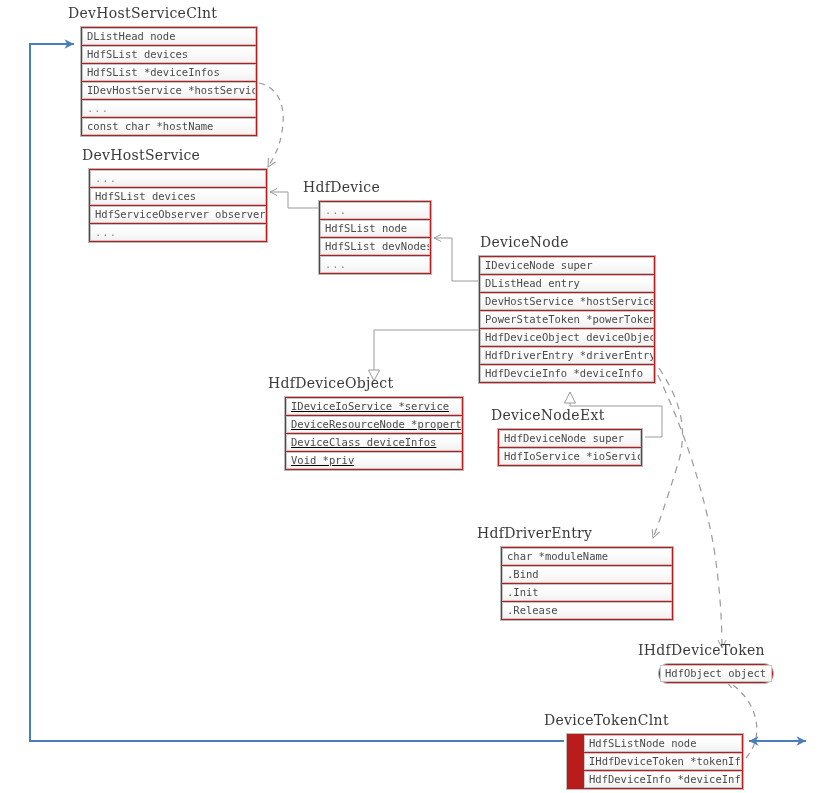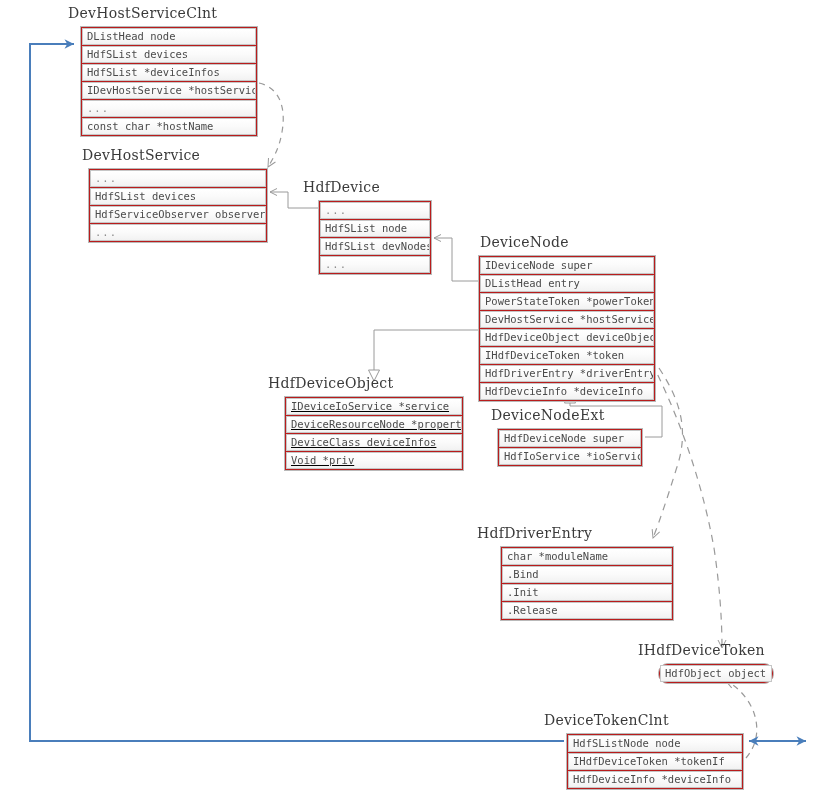--- a/index.html
+++ b/index.html
@@ -133,24 +133,23 @@
       <div class="uml-row">HdfSList devNodes</div>
       <div class="uml-row ellipsis">...</div>
     </div>
   </div>
 
   <div class="uml-class">
     <div class="uml-title" style="left:480px; top:234px;">DeviceNode</div>
     <div class="uml-box" style="left:478px; top:255px; width:178px;">
       <div class="uml-row">IDeviceNode super</div>
       <div class="uml-row">DListHead entry</div>
+      <div class="uml-row">DevHostService *hostService</div>
       <div class="uml-row">PowerStateToken *powerToken</div>
-      <div class="uml-row">DevHostService *hostService</div>
       <div class="uml-row">HdfDeviceObject deviceObject</div>
-      <div class="uml-row">IHdfDeviceToken *token</div>
       <div class="uml-row">HdfDriverEntry *driverEntry</div>
       <div class="uml-row">HdfDevcieInfo *deviceInfo</div>
     </div>
   </div>
 
   <div class="uml-class">
     <div class="uml-title" style="left:268px; top:375px;">HdfDeviceObject</div>
     <div class="uml-box" style="left:284px; top:396px; width:180px;text-decoration:underline;">
       <div class="uml-row">IDeviceIoService *service</div>
       <div class="uml-row">DeviceResourceNode *property</div>
@@ -179,20 +178,20 @@
 
   <div class="uml-class">
     <div class="uml-title" style="left:638px; top:642px;">IHdfDeviceToken</div>
     <div class="uml-box" style="left:658px; top:663px; width:116px;border-radius:10px;">
       <div class="uml-row">HdfObject object</div>
     </div>
   </div>
 
   <div class="uml-class">
     <div class="uml-title" style="left:544px; top:712px;">DeviceTokenClnt</div>
-    <div class="uml-box" style="left:566px; top:733px; width:178px;">
+    <div class="uml-box" style="left:566px; top:733px; width:178px;padding-left:16px;">
       <div class="uml-row">HdfSListNode node</div>
       <div class="uml-row">IHdfDeviceToken *tokenIf</div>
       <div class="uml-row">HdfDeviceInfo *deviceInfo</div>
     </div>
   </div>
 
 </div>
 
 </body></html>

